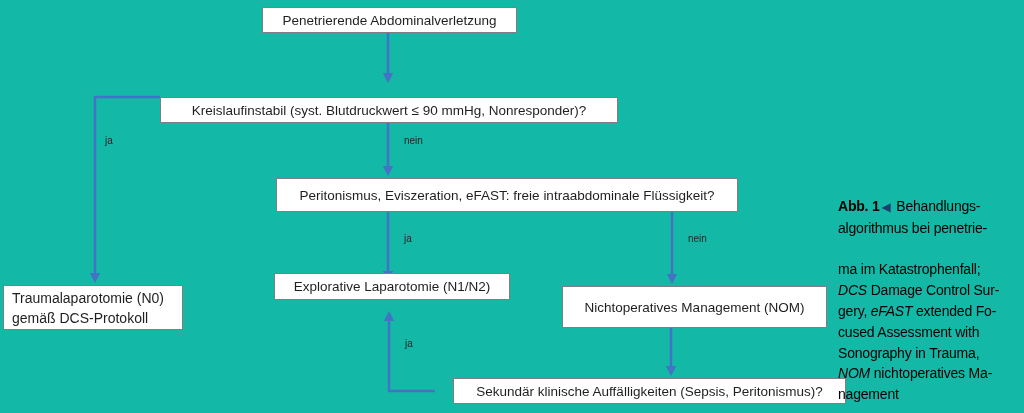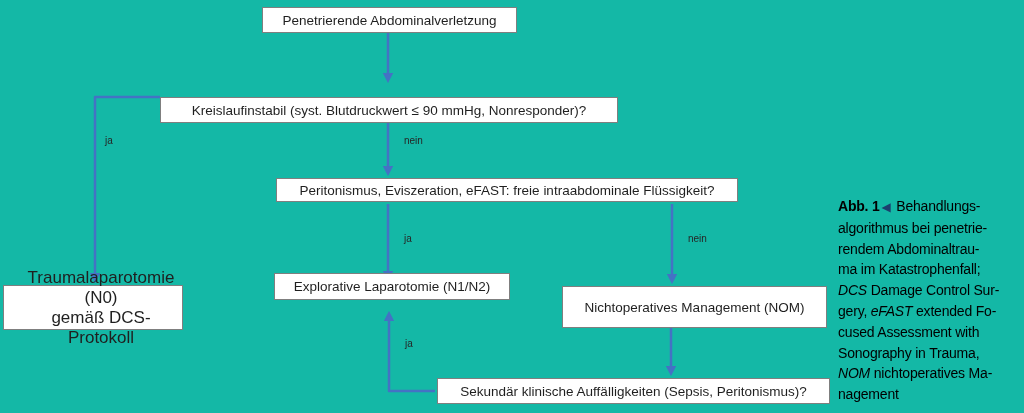--- a/index.html
+++ b/index.html
@@ -31,24 +31,24 @@
     display: flex;
     align-items: center;
     justify-content: center;
     font-size: 13.5px;
     color: #1f1f1f;
     white-space: nowrap;
     text-align: center;
   }
   .node.left-align {
     justify-content: flex-start;
-    text-align: center;
-    padding-left: 16px;
+    text-align: left;
+    padding-left: 8px;
     white-space: pre-line;
-    font-size: 17px;
+    font-size: 14px;
     line-height: 20px;
   }
   .edge-label {
     position: absolute;
     font-size: 10px;
     color: #262626;
   }
   .caption {
     position: absolute;
     left: 838px;
@@ -85,41 +85,41 @@
     <line x1="388" y1="204" x2="388" y2="278" marker-end="url(#arrowhead)"></line>
     <line x1="672" y1="204" x2="672" y2="281" marker-end="url(#arrowhead)"></line>
     <line x1="671" y1="311" x2="671" y2="373" marker-end="url(#arrowhead)"></line>
     <polyline points="435,391 389,391 389,314" marker-end="url(#arrowhead)"></polyline>
   </svg>
 
   <div class="node" style="left:262px; top:7px; width:255px; height:26px;">Penetrierende Abdominalverletzung</div>
 
   <div class="node" style="left:160px; top:85px; width:458px; height:26px;margin-top:12px;">Kreislaufinstabil (syst. Blutdruckwert ≤ 90 mmHg, Nonresponder)?</div>
 
-  <div class="node" style="left:276px; top:178px; width:462px; height:24px;">Peritonismus, Eviszeration, eFAST: freie intraabdominale Flüssigkeit?</div>
+  <div class="node" style="left:276px; top:178px; width:462px; height:34px;">Peritonismus, Eviszeration, eFAST: freie intraabdominale Flüssigkeit?</div>
 
   <div class="node left-align" style="left:3px; top:285px; width:180px; height:45px;">Traumalaparotomie (N0)
 gemäß DCS-Protokoll</div>
 
   <div class="node" style="left:274px; top:273px; width:236px; height:27px;">Explorative Laparotomie (N1/N2)</div>
 
   <div class="node" style="left:562px; top:286px; width:265px; height:42px;">Nichtoperatives Management (NOM)</div>
 
-  <div class="node" style="left:437px; top:378px; width:393px; height:26px;">Sekundär klinische Auffälligkeiten (Sepsis, Peritonismus)?</div>
+  <div class="node" style="left:453px; top:378px; width:393px; height:26px;">Sekundär klinische Auffälligkeiten (Sepsis, Peritonismus)?</div>
 
   <span class="edge-label" style="left:105px; top:135px;">ja</span>
   <span class="edge-label" style="left:404px; top:135px;">nein</span>
   <span class="edge-label" style="left:404px; top:233px;">ja</span>
   <span class="edge-label" style="left:688px; top:233px;">nein</span>
   <span class="edge-label" style="left:405px; top:338px;">ja</span>
 
   <div class="caption">
     <span class="cap-bold">Abb. 1</span><span class="cap-marker">◀</span><span> Behandlungs-</span><br>
     <span>algorithmus bei penetrie-</span><br>
-    <span>rendem Abdominaltrau-</span><br>
+    <br>
     <span>ma im Katastrophenfall;</span><br>
     <span class="cap-italic">DCS</span><span> Damage Control Sur-</span><br>
     <span>gery, </span><span class="cap-italic">eFAST</span><span> extended Fo-</span><br>
     <span>cused Assessment with</span><br>
     <span>Sonography in Trauma,</span><br>
     <span class="cap-italic">NOM</span><span> nichtoperatives Ma-</span><br>
     <span>nagement</span>
   </div>
 
 </div>

